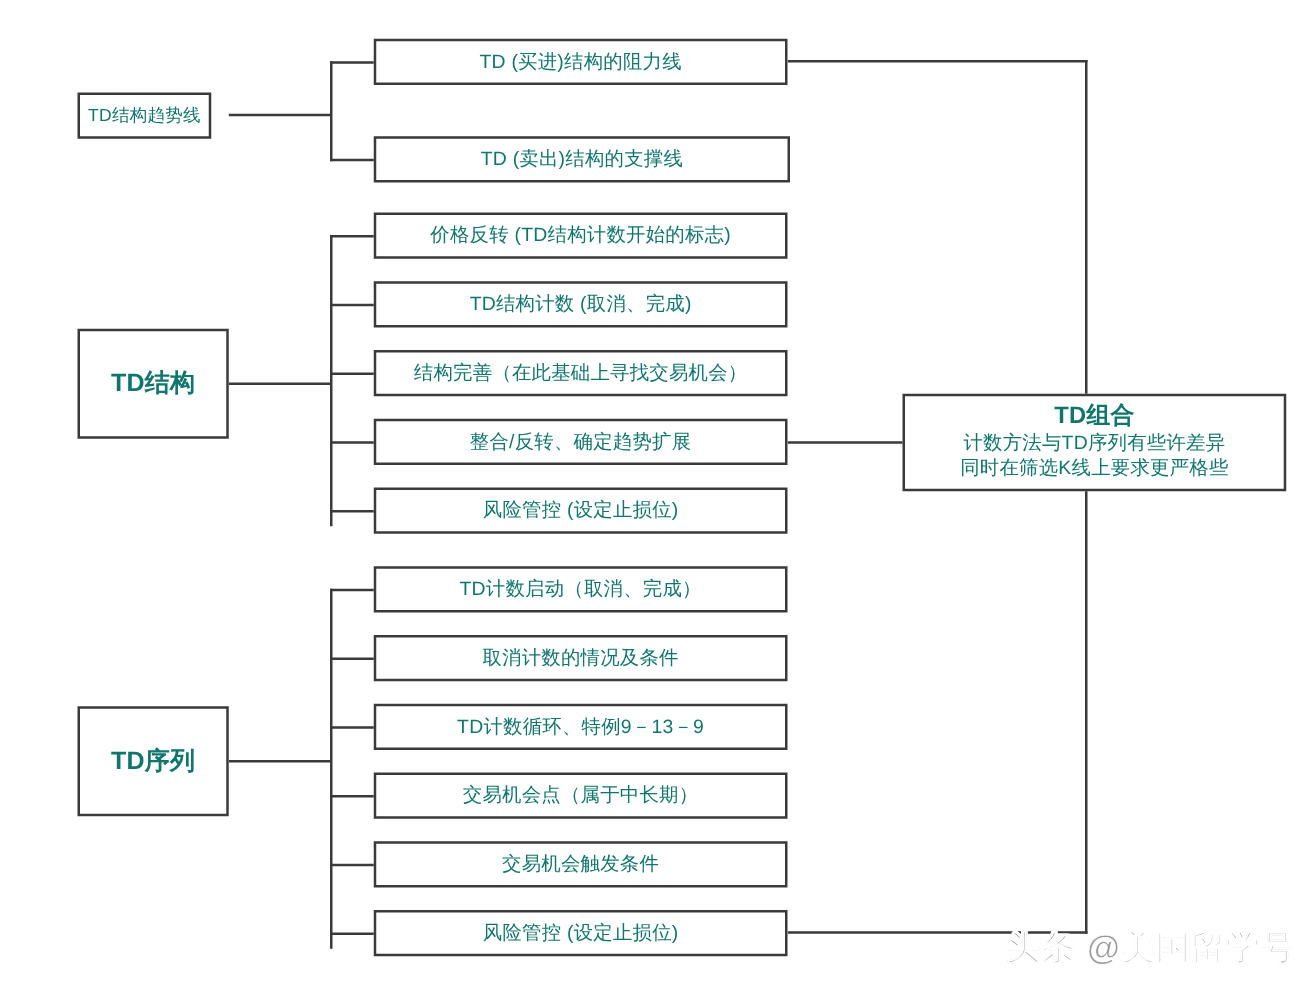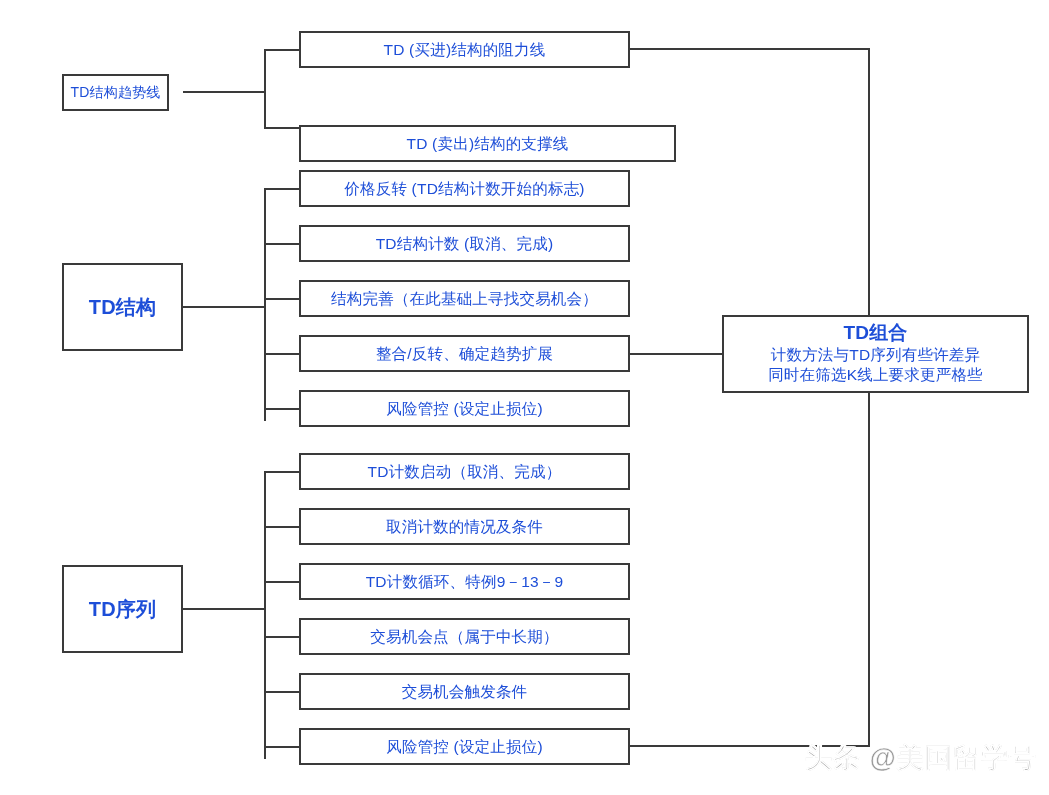--- a/index.html
+++ b/index.html
@@ -20,21 +20,21 @@
   }
   .node {
     position: absolute;
     box-sizing: border-box;
     border: 2px solid #3a3a3a;
     background: #ffffff;
     display: flex;
     align-items: center;
     justify-content: center;
     text-align: center;
-    color: #1d4ed8;
+    color: #0f766e;
     font-size: 15px;
     line-height: 1.25;
     letter-spacing: 0.2px;
     z-index: 3;
   }
   .node.leaf {
     font-size: 15.5px;
   }
   .node.root-small {
     font-size: 14px;
@@ -89,21 +89,21 @@
 <div id="canvas">
 
   <div class="node root-small" style="left:62px; top:74px; width:107px; height:37px;">TD结构趋势线</div>
 
   <div class="hline" style="left:183px; top:91px; width:82px;"></div>
   <div class="vline" style="left:264px; top:49px; width:2px; height:80px;"></div>
   <div class="hline" style="left:264px; top:49px; width:36px;"></div>
   <div class="hline" style="left:264px; top:127px; width:36px;"></div>
 
   <div class="node leaf" style="left:299px; top:31px; width:331px; height:37px;">TD (买进)结构的阻力线</div>
-  <div class="node leaf" style="left:299px; top:109px; width:377px; height:37px;margin-top:16px;">TD (卖出)结构的支撑线</div>
+  <div class="node leaf" style="left:299px; top:109px; width:333px; height:37px;">TD (卖出)结构的支撑线</div>
 
   <div class="node root-big" style="left:62px; top:263px; width:121px; height:88px;">TD结构</div>
 
   <div class="hline" style="left:183px; top:306px; width:82px;"></div>
   <div class="vline" style="left:264px; top:188px; width:2px; height:233px;"></div>
   <div class="hline" style="left:264px; top:188px; width:36px;"></div>
   <div class="hline" style="left:264px; top:243px; width:36px;"></div>
   <div class="hline" style="left:264px; top:298px; width:36px;"></div>
   <div class="hline" style="left:264px; top:353px; width:36px;"></div>
   <div class="hline" style="left:264px; top:408px; width:36px;"></div>

